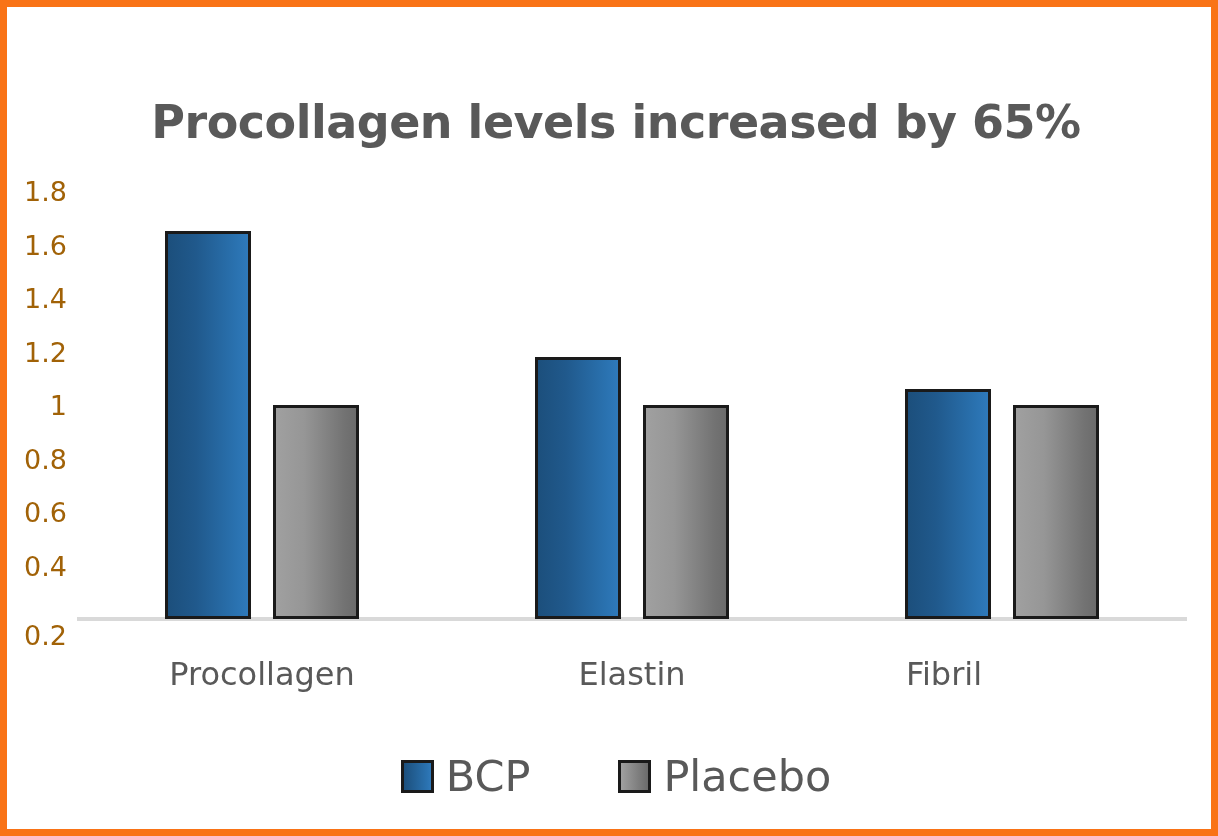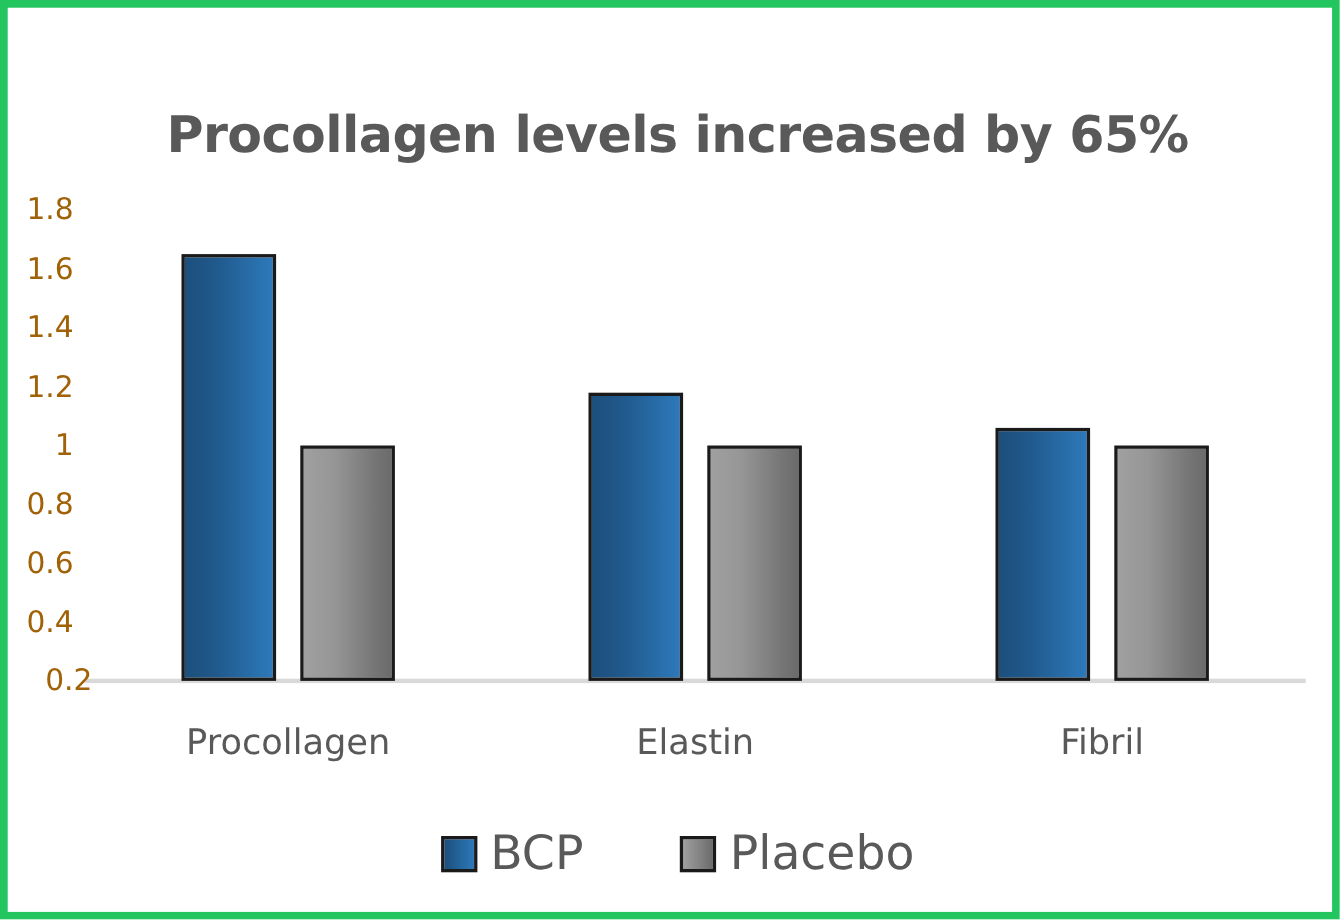--- a/index.html
+++ b/index.html
@@ -9,21 +9,21 @@
   }
   body {
     font-family: "Liberation Sans", sans-serif;
   }
   .chart-frame {
     position: relative;
     width: 1218px;
     height: 836px;
     box-sizing: border-box;
     background: #ffffff;
-    border: 7px solid #22c55e;
+    border: 7px solid #f97316;
     overflow: hidden;
   }
   .chart-title {
     position: absolute;
     left: 0;
     top: 22px;
     width: 1218px;
     text-align: center;
     font-family: "DejaVu Sans", sans-serif;
     font-weight: bold;
@@ -131,36 +131,36 @@
 
   <div id="ytick-layer">
       <div class="ytick" style="top: 184px;">1.8</div>
       <div class="ytick" style="top: 237.5px;">1.6</div>
       <div class="ytick" style="top: 291px;">1.4</div>
       <div class="ytick" style="top: 344.5px;">1.2</div>
       <div class="ytick" style="top: 398px;">1</div>
       <div class="ytick" style="top: 451.5px;">0.8</div>
       <div class="ytick" style="top: 505px;">0.6</div>
       <div class="ytick" style="top: 558.5px;">0.4</div>
-      <div class="ytick" style="top: 612px; margin-left: 17px;">0.2</div>
+      <div class="ytick" style="top: 628px;">0.2</div>
     </div>
 
   <div class="plot" id="plot">
       <div class="bar bcp" style="left: 88px; width: 86px; height: 387.875px;"></div>
       <div class="bar placebo" style="left: 196px; width: 86px; height: 214px;"></div>
       <div class="bar bcp" style="left: 458px; width: 86px; height: 262.15px;"></div>
       <div class="bar placebo" style="left: 566px; width: 86px; height: 214px;"></div>
       <div class="bar bcp" style="left: 828px; width: 86px; height: 230.05px;"></div>
       <div class="bar placebo" style="left: 936px; width: 86px; height: 214px;"></div>
     </div>
 
   <div id="cat-layer">
       <div class="cat-label" style="left: 255px;">Procollagen</div>
       <div class="cat-label" style="left: 625px;">Elastin</div>
-      <div class="cat-label" style="left: 995px;">Fibril</div>
+      <div class="cat-label" style="left: 937px;">Fibril</div>
     </div>
 
   <div class="legend">
     <div class="legend-item">
       <span class="legend-swatch bcp"></span>
       <span class="legend-label">BCP</span>
     </div>
     <div class="legend-item">
       <span class="legend-swatch placebo"></span>
       <span class="legend-label">Placebo</span>

